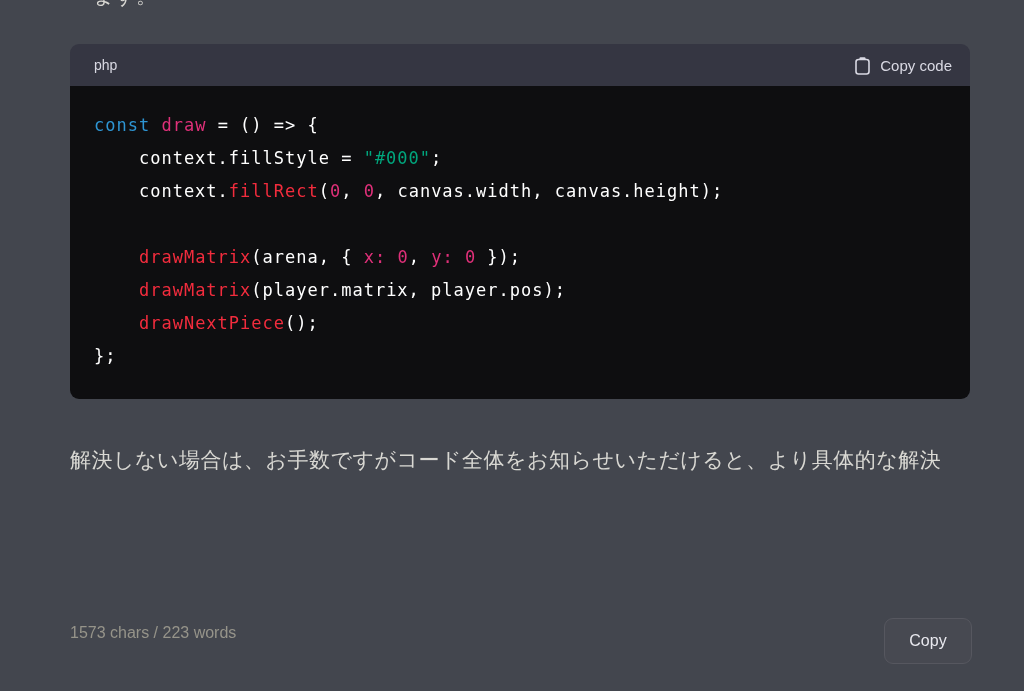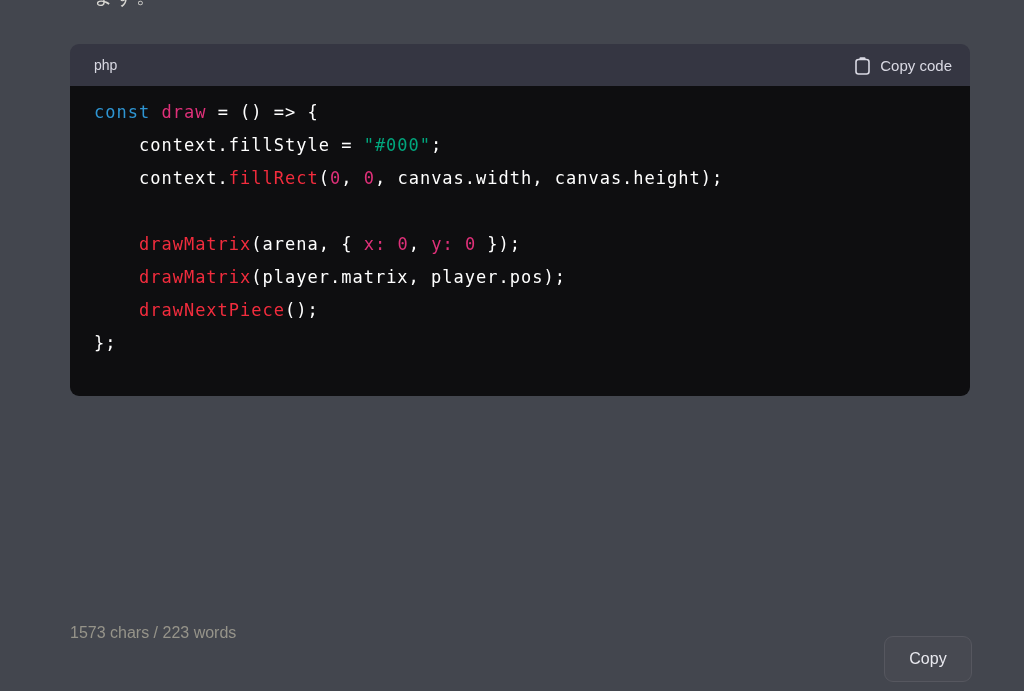--- a/index.html
+++ b/index.html
@@ -30,42 +30,42 @@
   }
   .code-lang { color: #d9d9e3; font-size: 14px; }
   .copy-code-btn {
     display: flex; align-items: center; gap: 9px;
     background: none; border: none; cursor: pointer;
     color: #d9d9e3; font-size: 15px;
     font-family: "Liberation Sans", "DejaVu Sans", sans-serif;
   }
   .copy-code-btn svg { display: block; }
   .code-body {
-    background: #0e0e10; padding: 10px 24px 26px 24px; min-height: 310px;
+    background: #0e0e10; padding: 23px 24px 26px 24px; min-height: 310px;
   }
   .code-pre {
     font-family: "DejaVu Sans Mono", "Liberation Mono", monospace;
     font-size: 17px; letter-spacing: 1px; line-height: 33px;
     white-space: pre; color: #ffffff;
   }
 
   
   .answer-paragraph {
     position: absolute; left: 70px; top: 441px; width: 910px;
     color: #d9d8d3; font-size: 21px; line-height: 38px;
     letter-spacing: 0.5px;
   }
 
   
   .char-counter {
     position: absolute; left: 70px; top: 624px;
     color: #96948a; font-size: 16px;
   }
   .copy-btn {
-    position: absolute; left: 884px; top: 636px; width: 88px; height: 46px;
+    position: absolute; left: 884px; top: 618px; width: 88px; height: 46px;
     background: #474951; border: 1px solid #56575f; border-radius: 9px;
     color: #e9e9ef; font-size: 16px; cursor: pointer;
     font-family: "Liberation Sans", "DejaVu Sans", sans-serif;
     display: flex; align-items: center; justify-content: center;
   }
 </style>
 </head>
 <body>
 
 <div class="stage">
@@ -86,20 +86,21 @@
         </span>
         <span>Copy code</span>
       </button>
     </div>
     <div class="code-body">
       <div class="code-pre" id="code-pre"><div><span style="color: rgb(46, 149, 211);">const</span><span style="color: rgb(255, 255, 255);"> </span><span style="color: rgb(223, 48, 121);">draw</span><span style="color: rgb(255, 255, 255);"> = () =&gt; {</span></div><div><span style="color: rgb(255, 255, 255);">    context.fillStyle = </span><span style="color: rgb(0, 166, 125);">"#000"</span><span style="color: rgb(255, 255, 255);">;</span></div><div><span style="color: rgb(255, 255, 255);">    context.</span><span style="color: rgb(242, 44, 61);">fillRect</span><span style="color: rgb(255, 255, 255);">(</span><span style="color: rgb(223, 48, 121);">0</span><span style="color: rgb(255, 255, 255);">, </span><span style="color: rgb(223, 48, 121);">0</span><span style="color: rgb(255, 255, 255);">, canvas.width, canvas.height);</span></div><div>&nbsp;</div><div><span style="color: rgb(255, 255, 255);">    </span><span style="color: rgb(242, 44, 61);">drawMatrix</span><span style="color: rgb(255, 255, 255);">(arena, { </span><span style="color: rgb(223, 48, 121);">x:</span><span style="color: rgb(255, 255, 255);"> </span><span style="color: rgb(223, 48, 121);">0</span><span style="color: rgb(255, 255, 255);">, </span><span style="color: rgb(223, 48, 121);">y:</span><span style="color: rgb(255, 255, 255);"> </span><span style="color: rgb(223, 48, 121);">0</span><span style="color: rgb(255, 255, 255);"> });</span></div><div><span style="color: rgb(255, 255, 255);">    </span><span style="color: rgb(242, 44, 61);">drawMatrix</span><span style="color: rgb(255, 255, 255);">(player.matrix, player.pos);</span></div><div><span style="color: rgb(255, 255, 255);">    </span><span style="color: rgb(242, 44, 61);">drawNextPiece</span><span style="color: rgb(255, 255, 255);">();</span></div><div><span style="color: rgb(255, 255, 255);">};</span></div></div>
     </div>
   </div>
 
   <div class="answer-paragraph" id="answer-paragraph">
+      <div>解決しない場合は、お手数ですがコード全体をお知らせいただけると、より具体的な解決</div>
     </div>
 
   <div class="char-counter">1573 chars / 223 words</div>
 
   <button class="copy-btn">
     <span>Copy</span>
   </button>
 
 </div>
 

